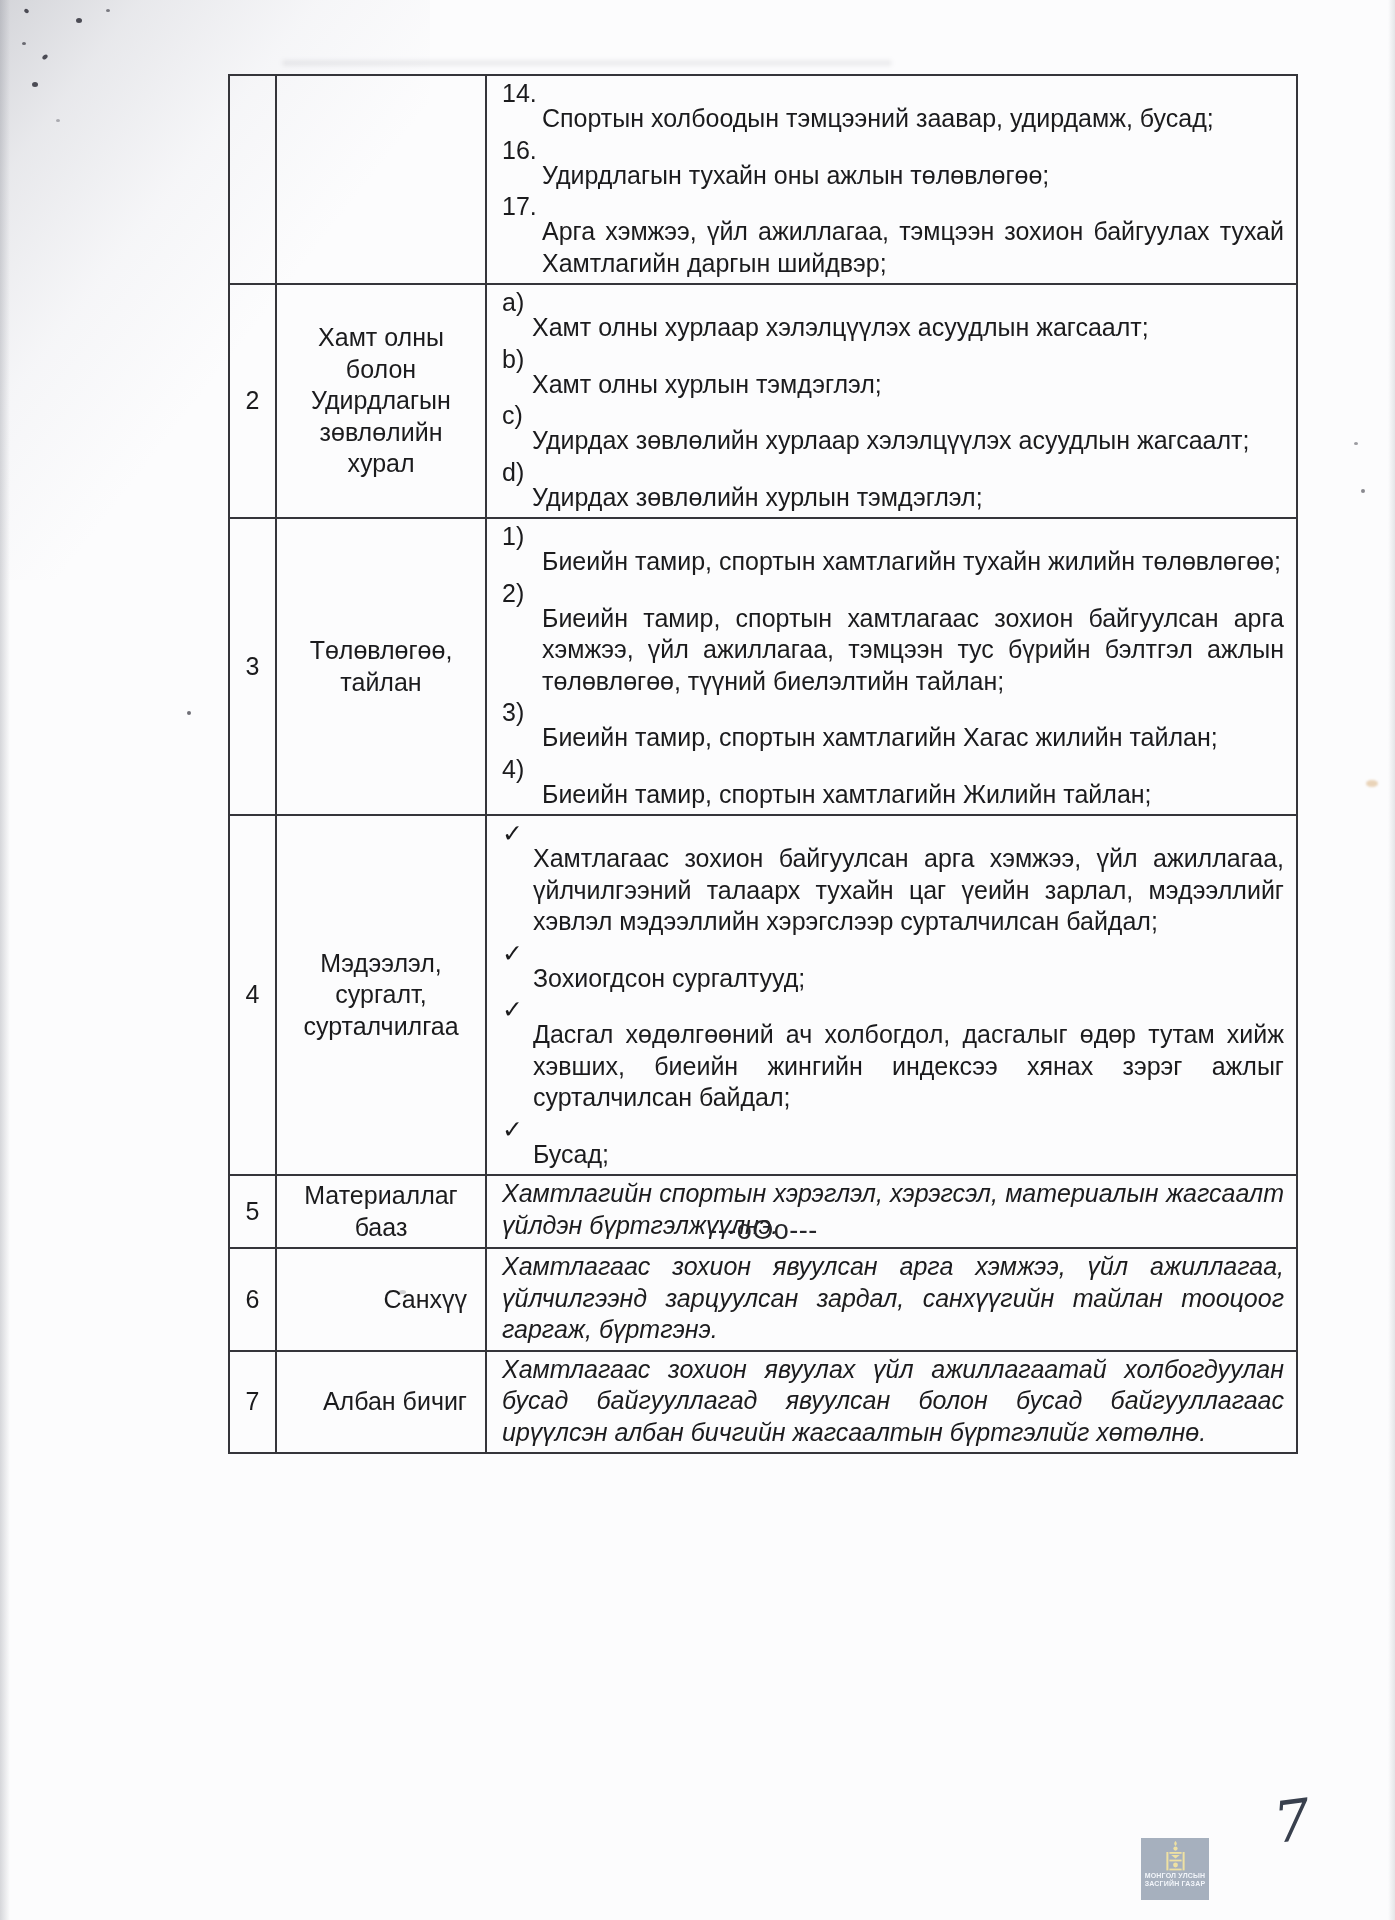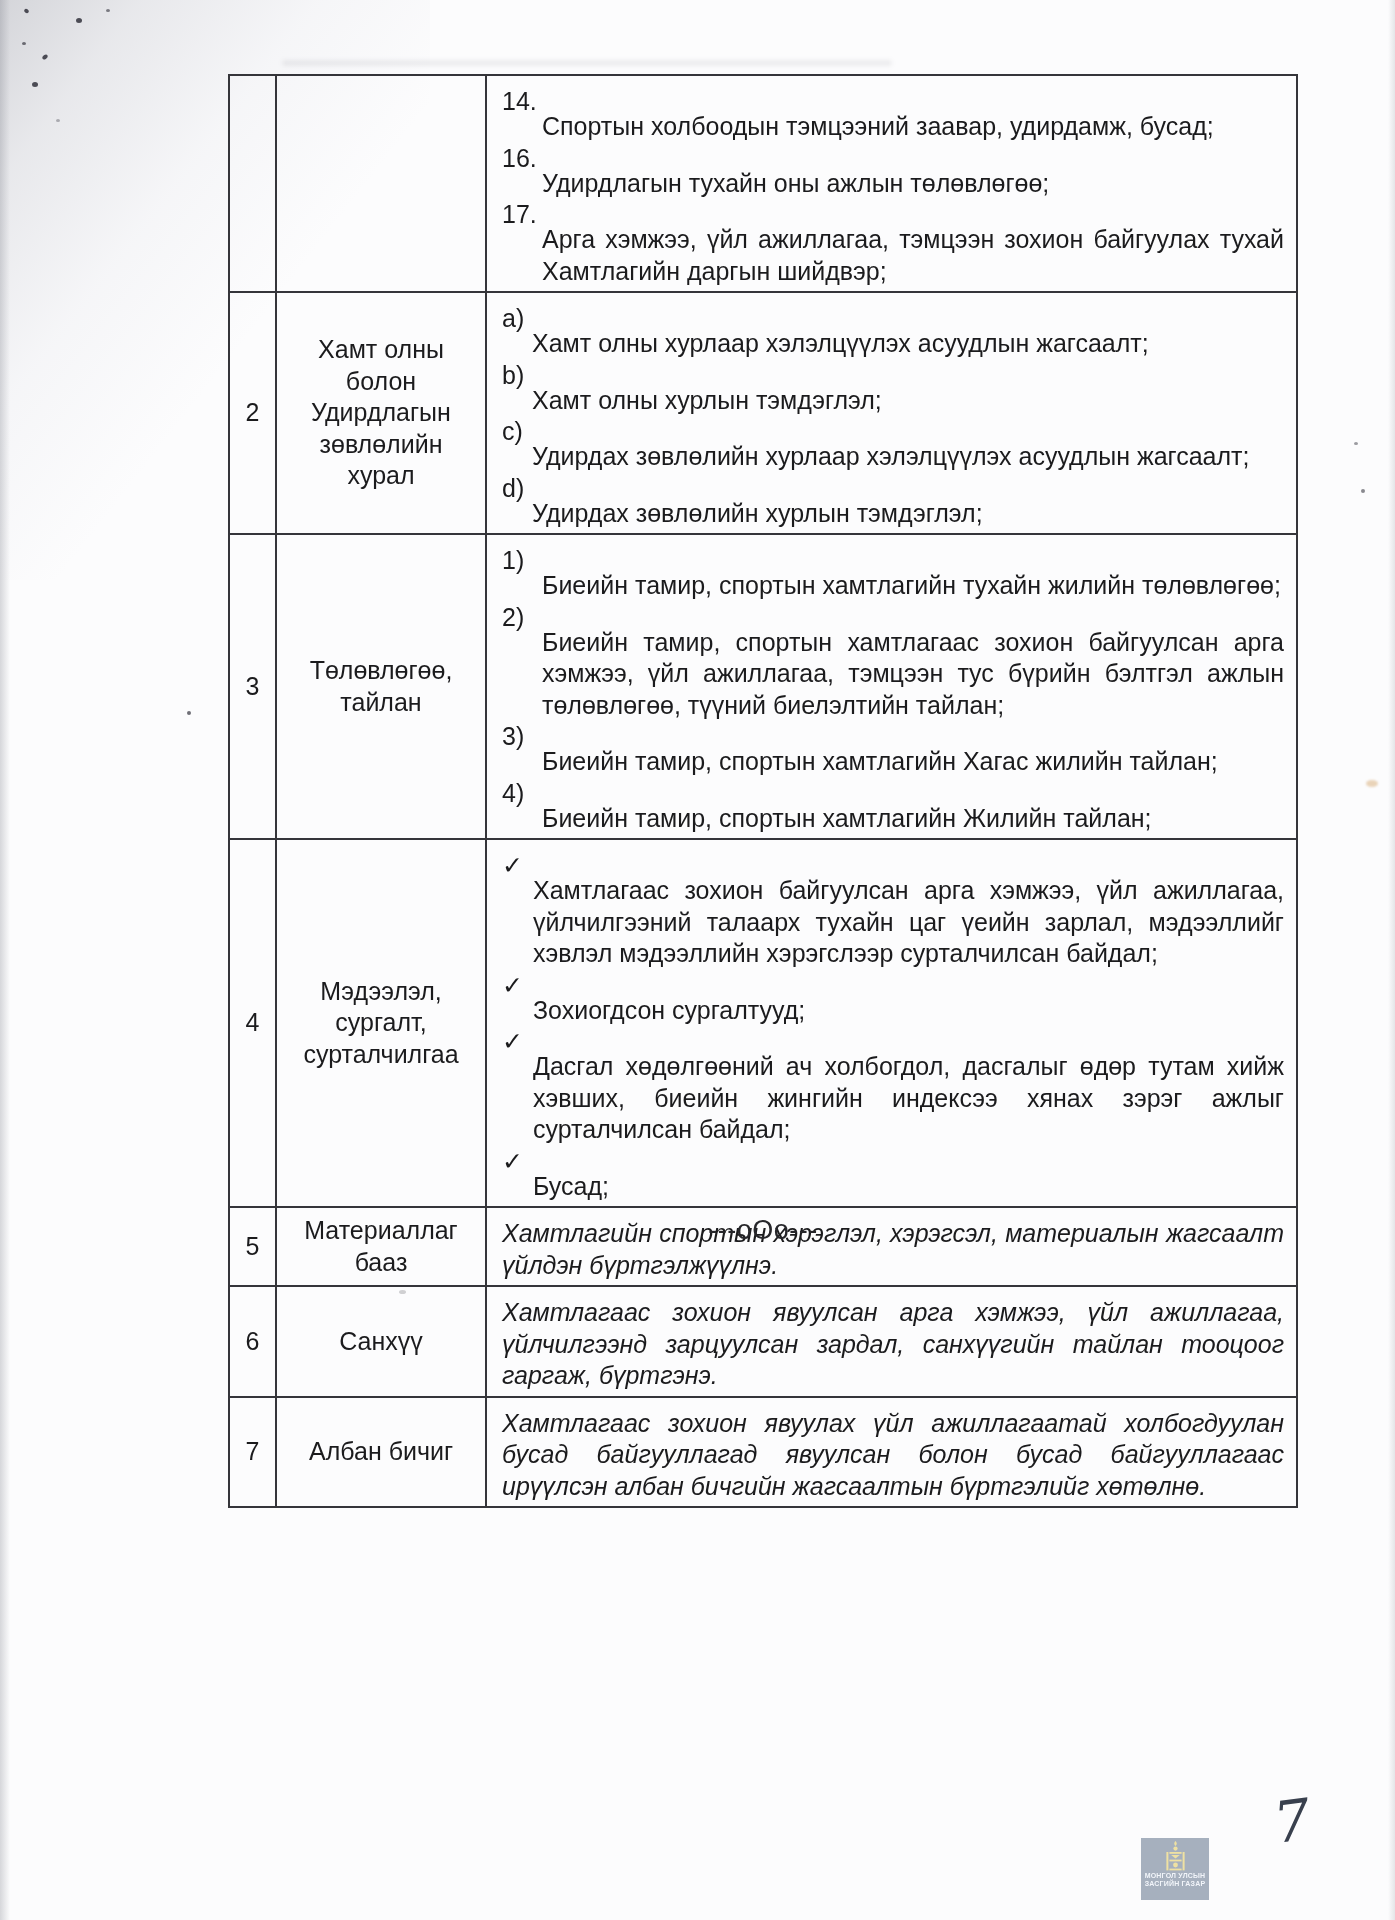--- a/index.html
+++ b/index.html
@@ -61,24 +61,24 @@
   .trow:nth-child(4){ min-height:280px; }
   .trow:nth-child(5){ min-height:60px; }
   .trow:nth-child(6){ min-height:92px; }
   .trow:nth-child(7){ min-height:92px; }
   .cell-num {
     border-right:2px solid #35353a;
     display:flex; align-items:center; justify-content:center;
   }
   .cell-label {
     border-right:2px solid #35353a;
-    display:flex; align-items:center; justify-content:center;
+    display:flex; align-items:center; justify-content:flex-end;
     text-align:center; padding:4px 18px; box-sizing:border-box;
   }
-  .cell-items { padding:10px 12px 4px 15px; box-sizing:border-box; }
+  .cell-items { padding:2px 12px 4px 15px; box-sizing:border-box; }
   .item { display:flex; }
   .item .marker { flex:0 0 40px; }
   .item.m-alpha .marker { flex:0 0 30px; }
   .item.m-check .marker { flex:0 0 31px; }
   .item .itext { flex:1 1 auto; text-align:justify;margin-top:25px; }
   .item.plain { display:block; text-align:justify;font-style:italic; }
   
   .end-mark {
     position:absolute; left:228px; top:1215px; width:1070px;
     text-align:center; font-size:27px; letter-spacing:0.5px; color:#26262a;

